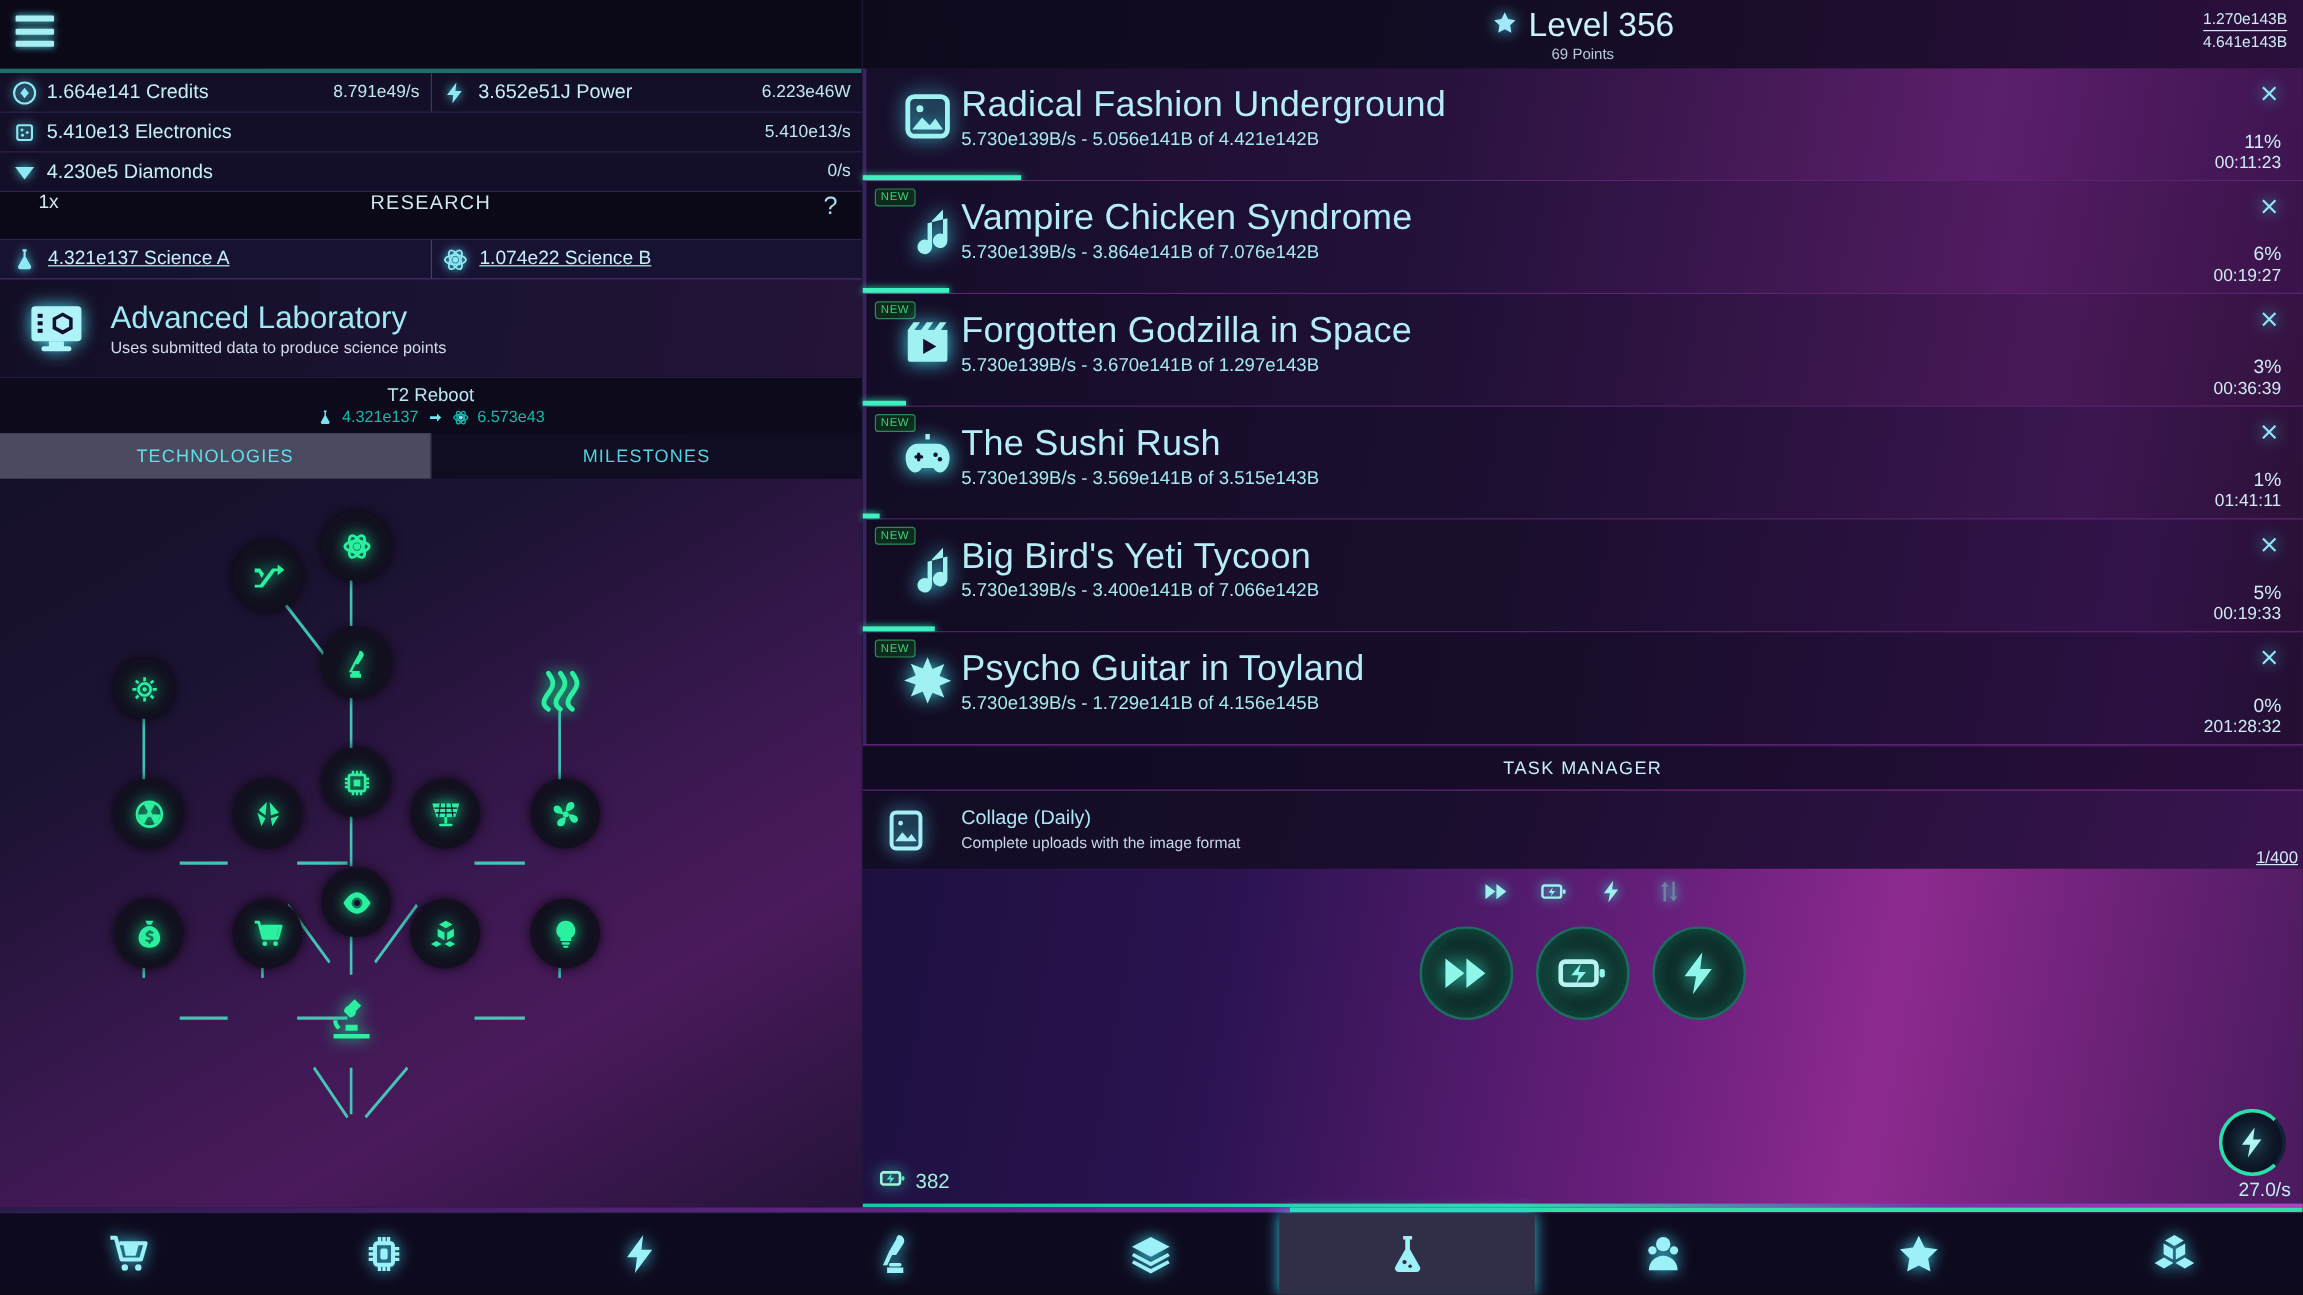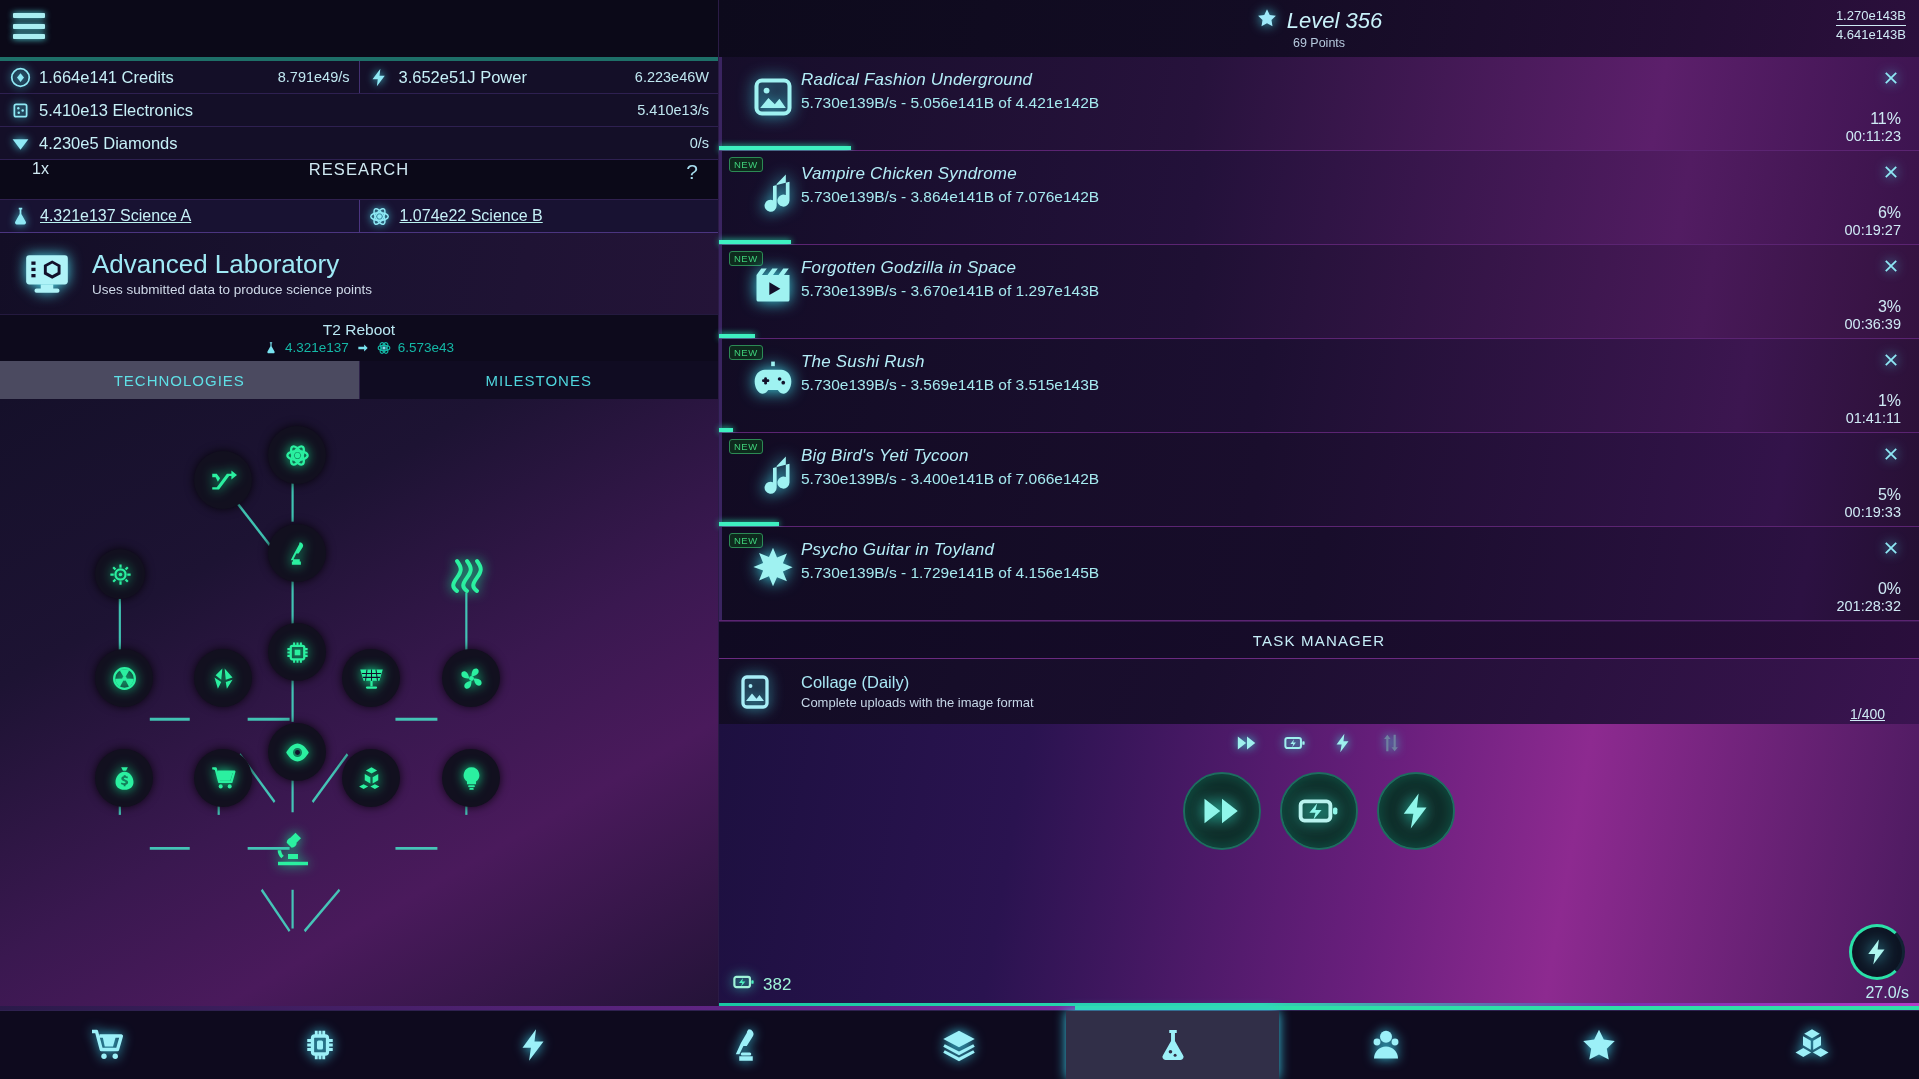--- a/index.html
+++ b/index.html
@@ -97,39 +97,39 @@
   .node.big { width:58px; height:58px; }
   .node.bare { background:transparent; box-shadow:none; }
   .node.bare svg { width:40px; height:40px; }
 
   
   .right { flex:1; display:flex; flex-direction:column; min-width:0;
      background:linear-gradient(125deg,#0d0a1c 0%,#140d26 30%,#2e1040 55%,#5a1a63 78%,#3a1248 100%); }
   .hdr { height:57px; position:relative; display:flex; flex-direction:column;
      align-items:center; justify-content:center;
      background:linear-gradient(100deg,#0d0a1c 0%,#130c24 45%,#2b0f3c 100%); }
-  .hdr .lvl { display:flex; align-items:center; gap:9px; font-size:22px; color:#c9f2fa;font-style:italic; }
+  .hdr .lvl { display:flex; align-items:center; gap:9px; font-size:28px; color:#c9f2fa; }
   .hdr .lvl svg { width:22px; height:22px; fill:#9fe9fa; filter:drop-shadow(0 0 6px #49d6e6); }
   .hdr .pts { font-size:12.5px; color:#b6c9dd; margin-top:1px; }
   .hdr .frac { position:absolute; right:13px; top:7px; text-align:right; font-size:13px;
      color:#cfeaf5; line-height:1.32; }
   .hdr .frac .num { border-bottom:1px solid #cfeaf5; padding-bottom:1px; display:inline-block; }
 
   .tasklist { flex:0 0 auto; }
   .task {
     position:relative; height:94px; padding:11px 0 0 0;
     border-bottom:1px solid #5b2472;
   }
   .task .inner { position:relative; display:flex; align-items:flex-start; height:100%; }
   .taskbar-left { position:absolute; left:0; top:0; bottom:0; width:3px; background:#3a2460; }
   .t-ico { width:56px; flex:0 0 56px; margin-left:26px; display:flex; align-items:center;
      justify-content:center; height:58px; color:#9ff2f1; filter:drop-shadow(0 0 8px #3ed9e6); }
   .t-ico svg { width:44px; height:44px; fill:currentColor; }
   .t-body { flex:1; min-width:0; padding-top:3px; }
-  .t-title { font-size:17px; color:#b4edf7; line-height:1.1; letter-spacing:.2px;font-style:italic; }
+  .t-title { font-size:30px; color:#b4edf7; line-height:1.1; letter-spacing:.2px; }
   .t-sub { font-size:15.5px; color:#a5e9ef; margin-top:4px; }
   .t-right { width:120px; flex:0 0 120px; text-align:right; padding-right:18px;
      display:flex; flex-direction:column; justify-content:space-between; height:100%; padding-bottom:6px;}
   .t-close { font-size:22px; color:#8fe8f5; cursor:pointer; line-height:1;
      align-self:flex-end; filter:drop-shadow(0 0 6px #49d6e6); }
   .t-close svg{ width:20px; height:20px; fill:currentColor; }
   .t-meta .pct { font-size:16px; color:#cfeaf5; }
   .t-meta .tm { font-size:14.5px; color:#cfeaf5; }
   .new-badge {
     position:absolute; left:10px; top:6px; font-size:9.5px; color:#3fd07a;
@@ -144,21 +144,21 @@
     background:linear-gradient(100deg,#100a22 0%,#170c2a 50%,#2a0e3c 100%);
     border-bottom:1px solid #6b2a80; border-top:1px solid #3b1a52; }
 
   .collage { height:65px; display:flex; align-items:center; gap:28px; padding:0 18px;
     position:relative;
     background:linear-gradient(110deg,#120c24 0%,#1a0e2e 40%,#3a1450 100%); }
   .collage .c-ico { width:36px; height:36px; color:#a8eef7; filter:drop-shadow(0 0 7px #49d6e6); }
   .collage .c-ico svg { width:36px; height:36px; fill:currentColor; }
   .collage .c-t { font-size:16.5px; color:#a9e8f5; }
   .collage .c-s { font-size:13px; color:#c5d6e6; margin-top:3px; }
-  .collage .c-count { position:absolute; right:34px; bottom:2px; font-size:14px; color:#cfeaf5;text-decoration:underline; }
+  .collage .c-count { position:absolute; right:4px; bottom:2px; font-size:14px; color:#cfeaf5;text-decoration:underline; }
 
   
   .actions { flex:1; position:relative; min-height:0;
     background:linear-gradient(100deg,#1d1040 0%,#2a1350 25%,#6a1f7d 55%,#8d2a90 70%,#4a1a5e 100%); }
   .act-mini { position:absolute; top:8px; left:50%; transform:translateX(-50%);
     display:flex; gap:26px; align-items:center; }
   .act-mini .m { color:#9ff0ee; filter:drop-shadow(0 0 5px #35e0d6); }
   .act-mini svg { width:22px; height:22px; fill:currentColor; }
   .act-mini .m.dim { color:#6f7fa0; }
   .act-circles { position:absolute; top:48px; left:50%; transform:translateX(-50%);

